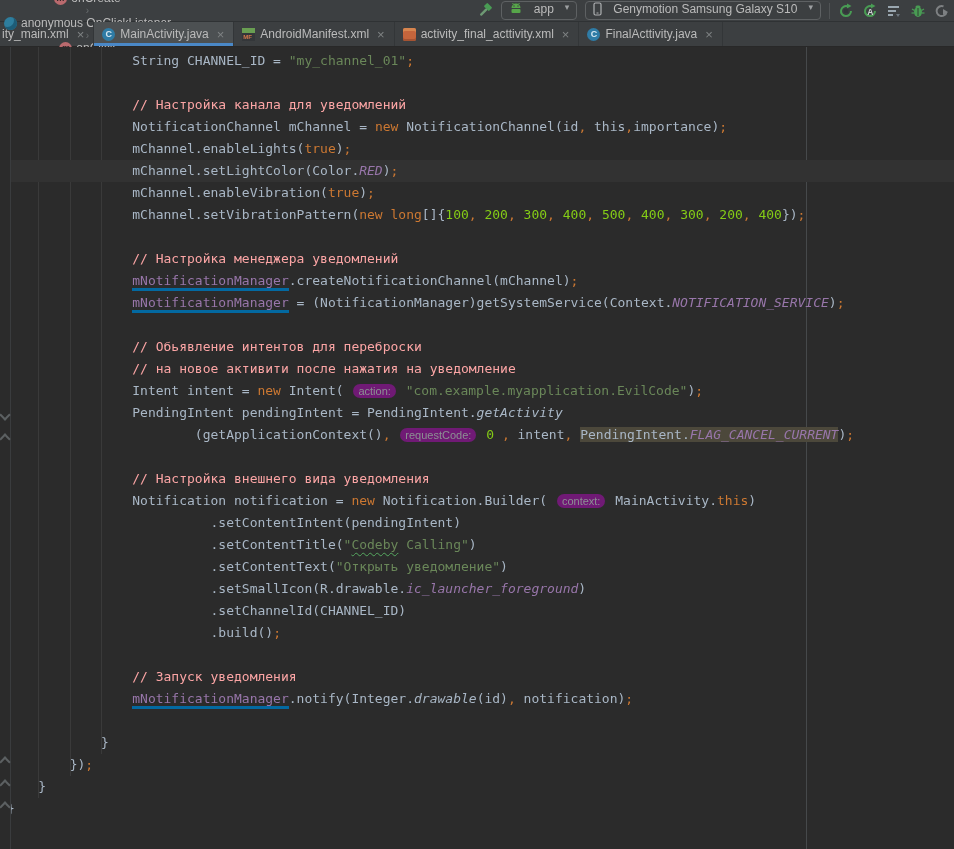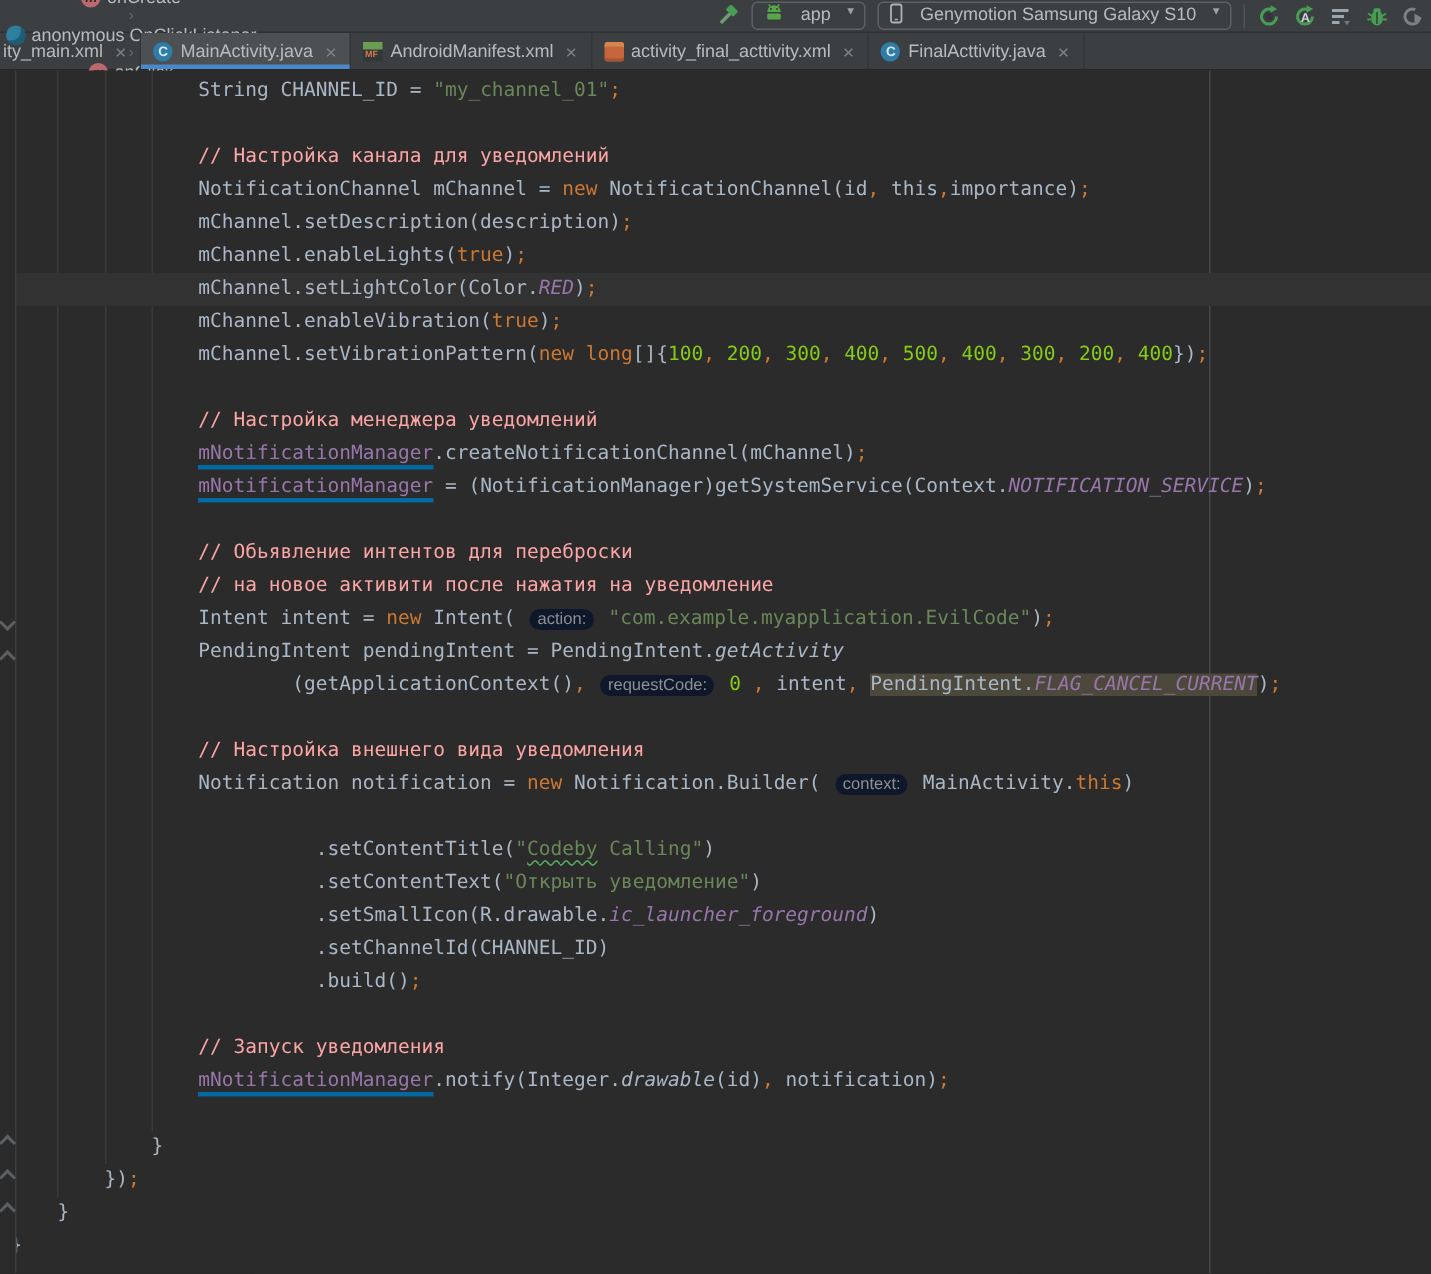--- a/index.html
+++ b/index.html
@@ -69,21 +69,21 @@
   .t-s{color:#6A8759;}
   .t-n{color:#84cc16;}
   .t-c{color:#fca5a5;}
   .t-co{color:#9876AA;font-style:italic;}
   .t-f{color:#9876AA;border-bottom:3px solid #0369a1;}
   .t-m{font-style:italic;}
   .t-o{color:#CC7832;}
   .t-x{background:#4C483B;}
   .t-typo{text-decoration:underline wavy #55A860;text-decoration-thickness:1px;text-underline-offset:3px;margin-top:44px;}
   .t-h{
-    background:#0f172a;color:#8C9193;border-radius:7px;padding:1px 5px;margin:0 2px;
+    background:#701a75;color:#8C9193;border-radius:7px;padding:1px 5px;margin:0 2px;
     font-family:"Liberation Sans","DejaVu Sans",sans-serif;font-size:11px;
   }
 </style>
 </head>
 <body>
 
 <div class="navbar">
   <div class="crumbs">
       <span class="crumb">
         <span>MainActivity</span>
@@ -233,39 +233,38 @@
   </div>
   <div class="iguide" style="left:38px;height:751px;"></div>
   <div class="iguide" style="left:70px;height:729px;"></div>
   <div class="iguide" style="left:101px;height:707px;"></div>
   <div class="mguide"></div>
   <div class="code">
       <div class="code-line"><span class="t-p">                </span><span class="t-p">String CHANNEL_ID = </span><span class="t-s">"my_channel_01"</span><span class="t-o">;</span></div>
       <div class="code-line"></div>
       <div class="code-line"><span class="t-p">                </span><span class="t-c">// Настройка канала для уведомлений</span></div>
       <div class="code-line"><span class="t-p">                </span><span class="t-p">NotificationChannel mChannel = </span><span class="t-k">new</span><span class="t-p"> NotificationChannel(id</span><span class="t-o">,</span><span class="t-p"> this</span><span class="t-o">,</span><span class="t-p">importance)</span><span class="t-o">;</span></div>
-      <div class="code-line"><span class="t-p">                </span><span class="t-p">mChannel.setDescription(description)</span><span class="t-o">;</span></div>
       <div class="code-line"><span class="t-p">                </span><span class="t-p">mChannel.enableLights(</span><span class="t-k">true</span><span class="t-p">)</span><span class="t-o">;</span></div>
       <div class="code-line current"><span class="t-p">                </span><span class="t-p">mChannel.setLightColor(Color.</span><span class="t-co">RED</span><span class="t-p">)</span><span class="t-o">;</span></div>
       <div class="code-line"><span class="t-p">                </span><span class="t-p">mChannel.enableVibration(</span><span class="t-k">true</span><span class="t-p">)</span><span class="t-o">;</span></div>
       <div class="code-line"><span class="t-p">                </span><span class="t-p">mChannel.setVibrationPattern(</span><span class="t-k">new</span><span class="t-p"> </span><span class="t-k">long</span><span class="t-p">[]{</span><span class="t-n">100</span><span class="t-o">,</span><span class="t-p"> </span><span class="t-n">200</span><span class="t-o">,</span><span class="t-p"> </span><span class="t-n">300</span><span class="t-o">,</span><span class="t-p"> </span><span class="t-n">400</span><span class="t-o">,</span><span class="t-p"> </span><span class="t-n">500</span><span class="t-o">,</span><span class="t-p"> </span><span class="t-n">400</span><span class="t-o">,</span><span class="t-p"> </span><span class="t-n">300</span><span class="t-o">,</span><span class="t-p"> </span><span class="t-n">200</span><span class="t-o">,</span><span class="t-p"> </span><span class="t-n">400</span><span class="t-p">})</span><span class="t-o">;</span></div>
       <div class="code-line"></div>
       <div class="code-line"><span class="t-p">                </span><span class="t-c">// Настройка менеджера уведомлений</span></div>
       <div class="code-line"><span class="t-p">                </span><span class="t-f">mNotificationManager</span><span class="t-p">.createNotificationChannel(mChannel)</span><span class="t-o">;</span></div>
       <div class="code-line"><span class="t-p">                </span><span class="t-f">mNotificationManager</span><span class="t-p"> = (NotificationManager)getSystemService(Context.</span><span class="t-co">NOTIFICATION_SERVICE</span><span class="t-p">)</span><span class="t-o">;</span></div>
       <div class="code-line"></div>
       <div class="code-line"><span class="t-p">                </span><span class="t-c">// Обьявление интентов для переброски</span></div>
       <div class="code-line"><span class="t-p">                </span><span class="t-c">// на новое активити после нажатия на уведомление</span></div>
       <div class="code-line"><span class="t-p">                </span><span class="t-p">Intent intent = </span><span class="t-k">new</span><span class="t-p"> Intent( </span><span class="t-h">action:</span><span class="t-p"> </span><span class="t-s">"com.example.myapplication.EvilCode"</span><span class="t-p">)</span><span class="t-o">;</span></div>
       <div class="code-line"><span class="t-p">                </span><span class="t-p">PendingIntent pendingIntent = PendingIntent.</span><span class="t-m">getActivity</span></div>
       <div class="code-line"><span class="t-p">                        </span><span class="t-p">(getApplicationContext()</span><span class="t-o">,</span><span class="t-p"> </span><span class="t-h">requestCode:</span><span class="t-p"> </span><span class="t-n">0</span><span class="t-p"> </span><span class="t-o">,</span><span class="t-p"> intent</span><span class="t-o">,</span><span class="t-p"> </span><span class="t-p t-x">PendingIntent.</span><span class="t-co t-x">FLAG_CANCEL_CURRENT</span><span class="t-p">)</span><span class="t-o">;</span></div>
       <div class="code-line"></div>
       <div class="code-line"><span class="t-p">                </span><span class="t-c">// Настройка внешнего вида уведомления</span></div>
       <div class="code-line"><span class="t-p">                </span><span class="t-p">Notification notification = </span><span class="t-k">new</span><span class="t-p"> Notification.Builder( </span><span class="t-h">context:</span><span class="t-p"> MainActivity.</span><span class="t-k">this</span><span class="t-p">)</span></div>
-      <div class="code-line"><span class="t-p">                          </span></div>
+      <div class="code-line"><span class="t-p">                          </span><span class="t-p">.setContentIntent(pendingIntent)</span></div>
       <div class="code-line"><span class="t-p">                          </span><span class="t-p">.setContentTitle(</span><span class="t-s">"</span><span class="t-s t-typo">Codeby</span><span class="t-s"> Calling"</span><span class="t-p">)</span></div>
       <div class="code-line"><span class="t-p">                          </span><span class="t-p">.setContentText(</span><span class="t-s">"Открыть уведомление"</span><span class="t-p">)</span></div>
       <div class="code-line"><span class="t-p">                          </span><span class="t-p">.setSmallIcon(R.drawable.</span><span class="t-co">ic_launcher_foreground</span><span class="t-p">)</span></div>
       <div class="code-line"><span class="t-p">                          </span><span class="t-p">.setChannelId(CHANNEL_ID)</span></div>
       <div class="code-line"><span class="t-p">                          </span><span class="t-p">.build()</span><span class="t-o">;</span></div>
       <div class="code-line"></div>
       <div class="code-line"><span class="t-p">                </span><span class="t-c">// Запуск уведомления</span></div>
       <div class="code-line"><span class="t-p">                </span><span class="t-f">mNotificationManager</span><span class="t-p">.notify(Integer.</span><span class="t-m">drawable</span><span class="t-p">(id)</span><span class="t-o">,</span><span class="t-p"> notification)</span><span class="t-o">;</span></div>
       <div class="code-line"></div>
       <div class="code-line"><span class="t-p">            </span><span class="t-p">}</span></div>

